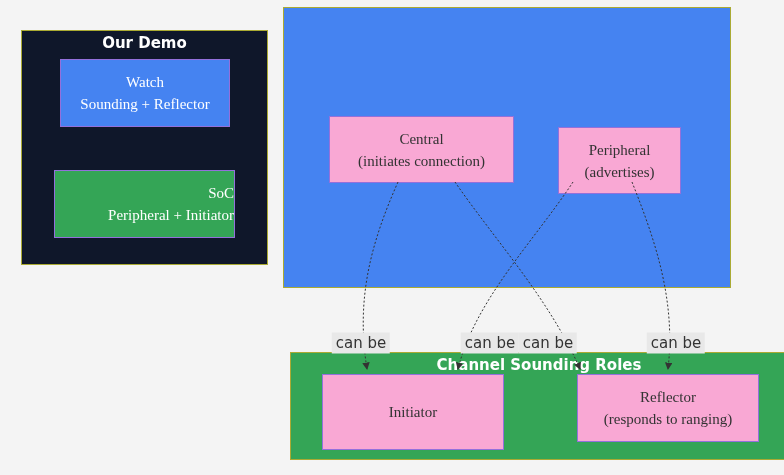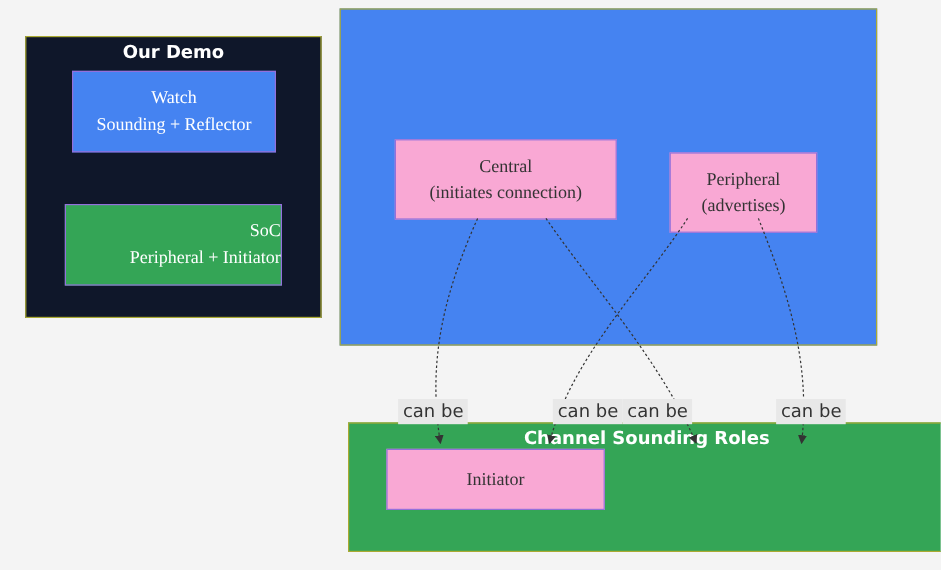--- a/index.html
+++ b/index.html
@@ -49,21 +49,21 @@
     font-family: Liberation Serif, serif;
   }
   .node-light { background: #f9a8d4; color: #333333; }
   .node-blue  { background: #4583F1; color: #ffffff; }
   .node-green { background: #34A556; color: #ffffff; }
 
   .node-watch      { left: 38px;  top: 28px;  width: 170px; height: 68px; }
   .node-soc        { left: 32px;  top: 139px; width: 181px; height: 68px; align-items: flex-end; }
   .node-central    { left: 45px;  top: 108px; width: 185px; height: 67px; }
   .node-peripheral { left: 274px; top: 108px; width: 123px; height: 67px; margin-top: 11px; }
-  .node-initiator  { left: 31px;  top: 21px;  width: 182px; height: 51px; }
+  .node-initiator  { left: 31px;  top: 21px;  width: 182px; height: 76px; }
   .node-reflector  { left: 286px; top: 21px;  width: 182px; height: 68px; }
 
   #edge-layer {
     position: absolute;
     left: 0;
     top: 0;
     width: 784px;
     height: 475px;
     pointer-events: none;
   }
@@ -114,20 +114,24 @@
       <div>Peripheral</div>
       <div>(advertises)</div>
     </div>
   </div>
 
   <div class="cluster cluster-cs">
     <div class="cluster-title">Channel Sounding Roles</div>
     <div class="node node-light node-initiator">
       <div>Initiator</div>
     </div>
+    <div class="node node-light node-reflector">
+      <div>Reflector</div>
+      <div>(responds to ranging)</div>
+    </div>
   </div>
 
   <svg id="edge-layer" width="784" height="475" viewBox="0 0 784 475">
     <defs>
       <marker id="arrowhead" viewBox="0 0 10 10" refX="8.5" refY="5" markerWidth="7.5" markerHeight="7.5" orient="auto-start-reverse">
         <path d="M 0 0 L 10 5 L 0 10 z" fill="#333333"></path>
       </marker>
     </defs>
     <path class="edge-path" d="M 398 182 C 370 245, 356 300, 367 369" marker-end="url(#arrowhead)"></path>
     <path class="edge-path" d="M 573 182 C 535 240, 475 300, 458 369" marker-end="url(#arrowhead)"></path>

